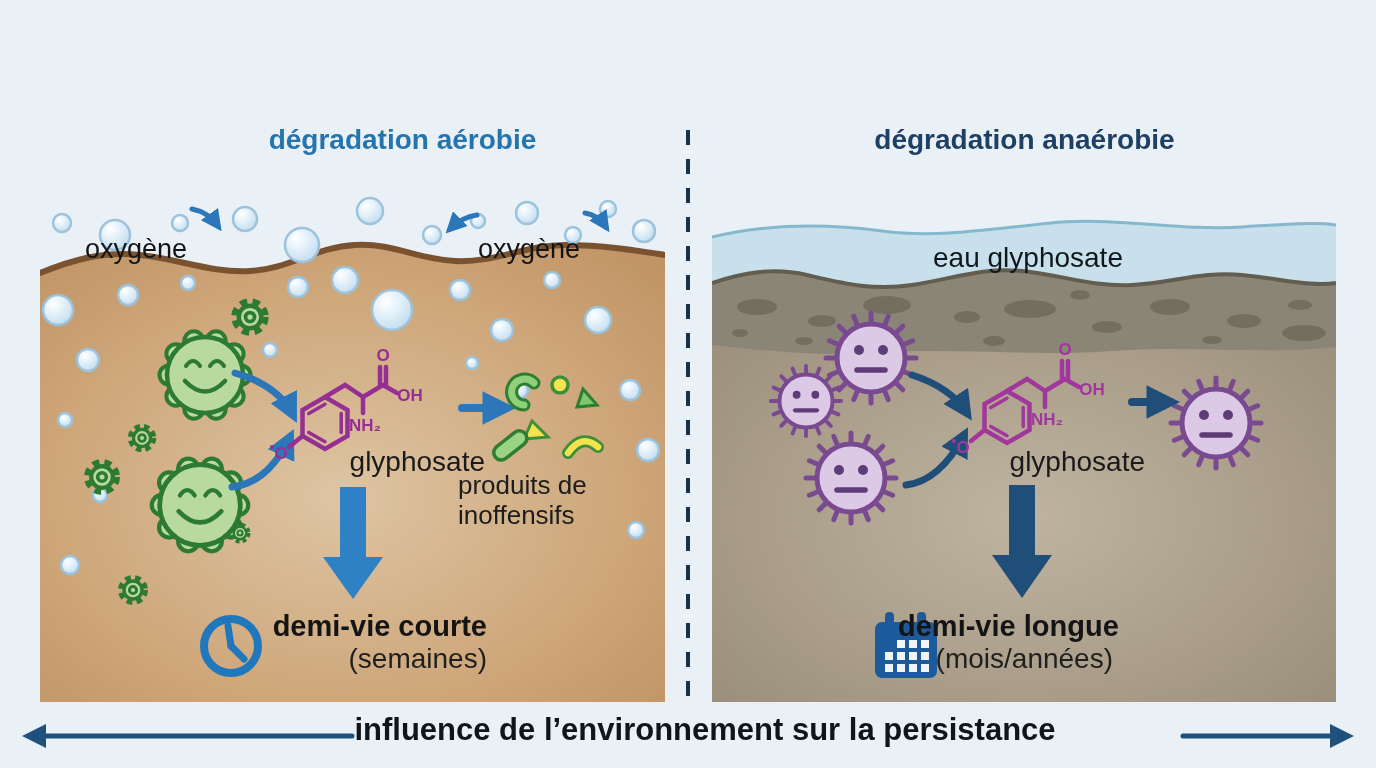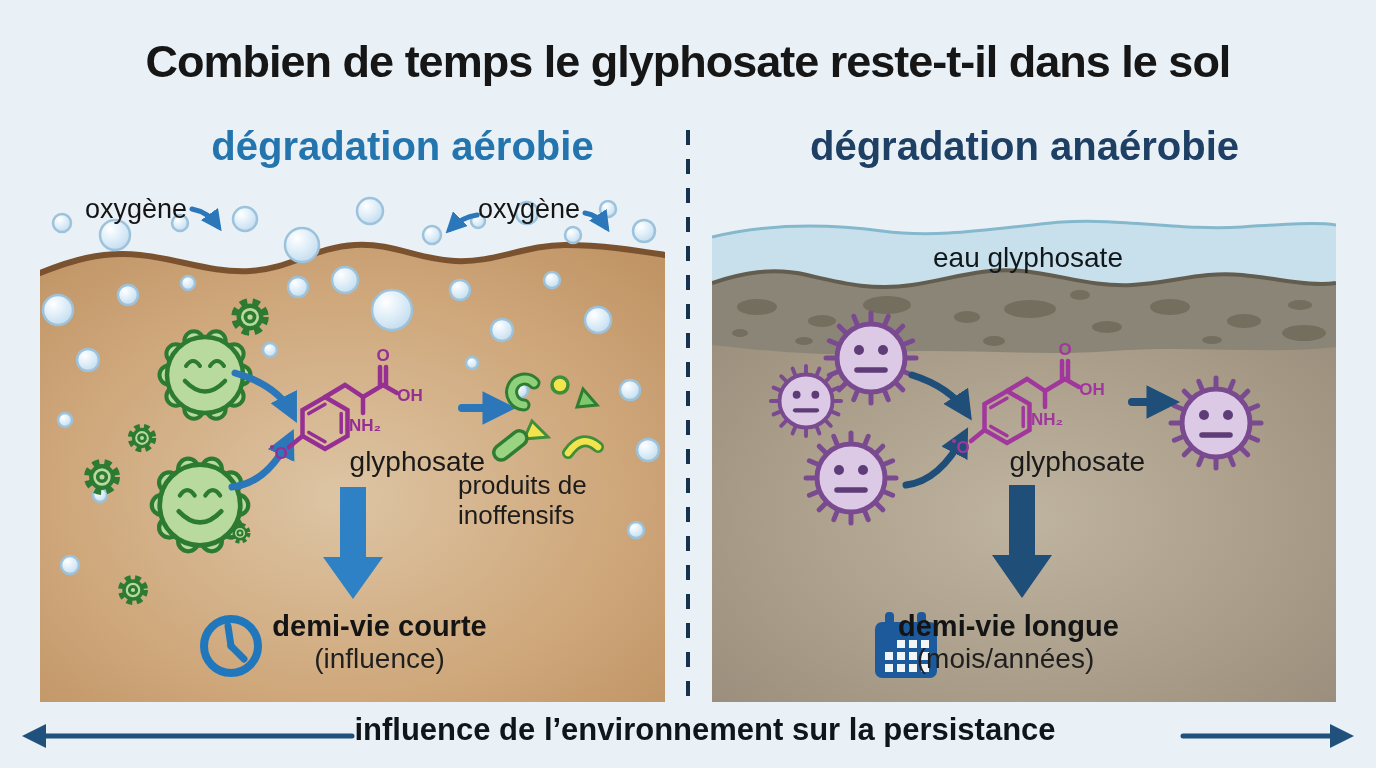--- a/index.html
+++ b/index.html
@@ -2,42 +2,41 @@
 <html><head>
 <meta charset="utf-8">
 <style>
   html,body{margin:0;padding:0;background:#dfe9f0;}
   #canvas{position:relative;width:1376px;height:768px;background:#e9f1f7;overflow:hidden;
           font-family:"Liberation Sans","DejaVu Sans",sans-serif;}
   .txt{position:absolute;color:#171717;}
   .nowrap{white-space:nowrap;}
   #title{top:36px;left:0;width:1376px;text-align:center;font-size:45px;font-weight:800;
          color:#161616;letter-spacing:-1px;}
-  .panel-heading{top:124px;font-size:40px;font-weight:800;text-align:center;}
+  .panel-heading{top:124px;font-size:28px;font-weight:800;text-align:center;}
   #heading-aerobic{left:90px;width:625px;color:#2474ae;}
   #heading-anaerobic{left:712px;width:625px;color:#1e4064;}
   #divider{position:absolute;left:686px;top:130px;width:4px;height:572px;
            background:repeating-linear-gradient(180deg,#16324f 0 15px,transparent 15px 29px);}
-  .oxy{font-size:27px;color:#141414;}
+  .oxy{font-size:27px;color:#141414;margin-top:40px;}
   .molcap{font-size:28px;color:#1a1a1a;text-align:right;}
-  .halflife{position:absolute;text-align:center;}
+  .halflife{position:absolute;text-align:right;}
   .halflife .hl-title{font-size:29px;font-weight:800;color:#141414;}
   .halflife .hl-unit{font-size:28px;color:#1f1f1f;}
   #products{left:458px;top:470px;width:180px;text-align:left;font-size:26px;line-height:30px;color:#1c1c1c;}
   #eau{left:908px;top:242px;width:240px;text-align:center;font-size:28px;color:#10181c;}
   #footer-caption{top:712px;left:0;width:1376px;text-align:center;font-size:31px;font-weight:800;color:#10151a;margin-left:17px;}
   svg{position:absolute;display:block;}
   svg text{font-family:"Liberation Sans","DejaVu Sans",sans-serif;font-weight:bold;}
 </style>
 </head>
 <body>
 
 <div id="canvas">
 
-  <div id="title" class="txt">Combien de temps le glyphosate reste-t-il dans le sol</div>
 
   <div id="heading-aerobic" class="txt panel-heading">dégradation aérobie</div>
   <div id="heading-anaerobic" class="txt panel-heading">dégradation anaérobie</div>
 
   <div id="divider"></div>
 
   <svg style="left:40px;top:195px;" width="625" height="507" viewBox="0 0 625 507">
     <defs>
       <radialGradient id="soilL" cx="48%" cy="55%" r="78%">
         <stop offset="0%" stop-color="#ddc5a4"></stop>
@@ -311,21 +310,21 @@
 
   <div class="txt molcap" style="left:255px;top:446px;width:230px;">glyphosate</div>
 
   <div id="products" class="txt">
     <div class="nowrap">produits de</div>
     <div class="nowrap">inoffensifs</div>
   </div>
 
   <div class="halflife" style="left:272px;top:610px;width:215px;">
     <div class="hl-title nowrap">demi-vie courte</div>
-    <div class="hl-unit nowrap">(influence)</div>
+    <div class="hl-unit nowrap">(semaines)</div>
   </div>
 
   <div id="eau" class="txt">eau glyphosate</div>
 
   <div class="txt molcap" style="left:915px;top:446px;width:230px;">glyphosate</div>
 
   <div class="halflife" style="left:898px;top:610px;width:215px;">
     <div class="hl-title nowrap">demi-vie longue</div>
     <div class="hl-unit nowrap">(mois/années)</div>
   </div>

